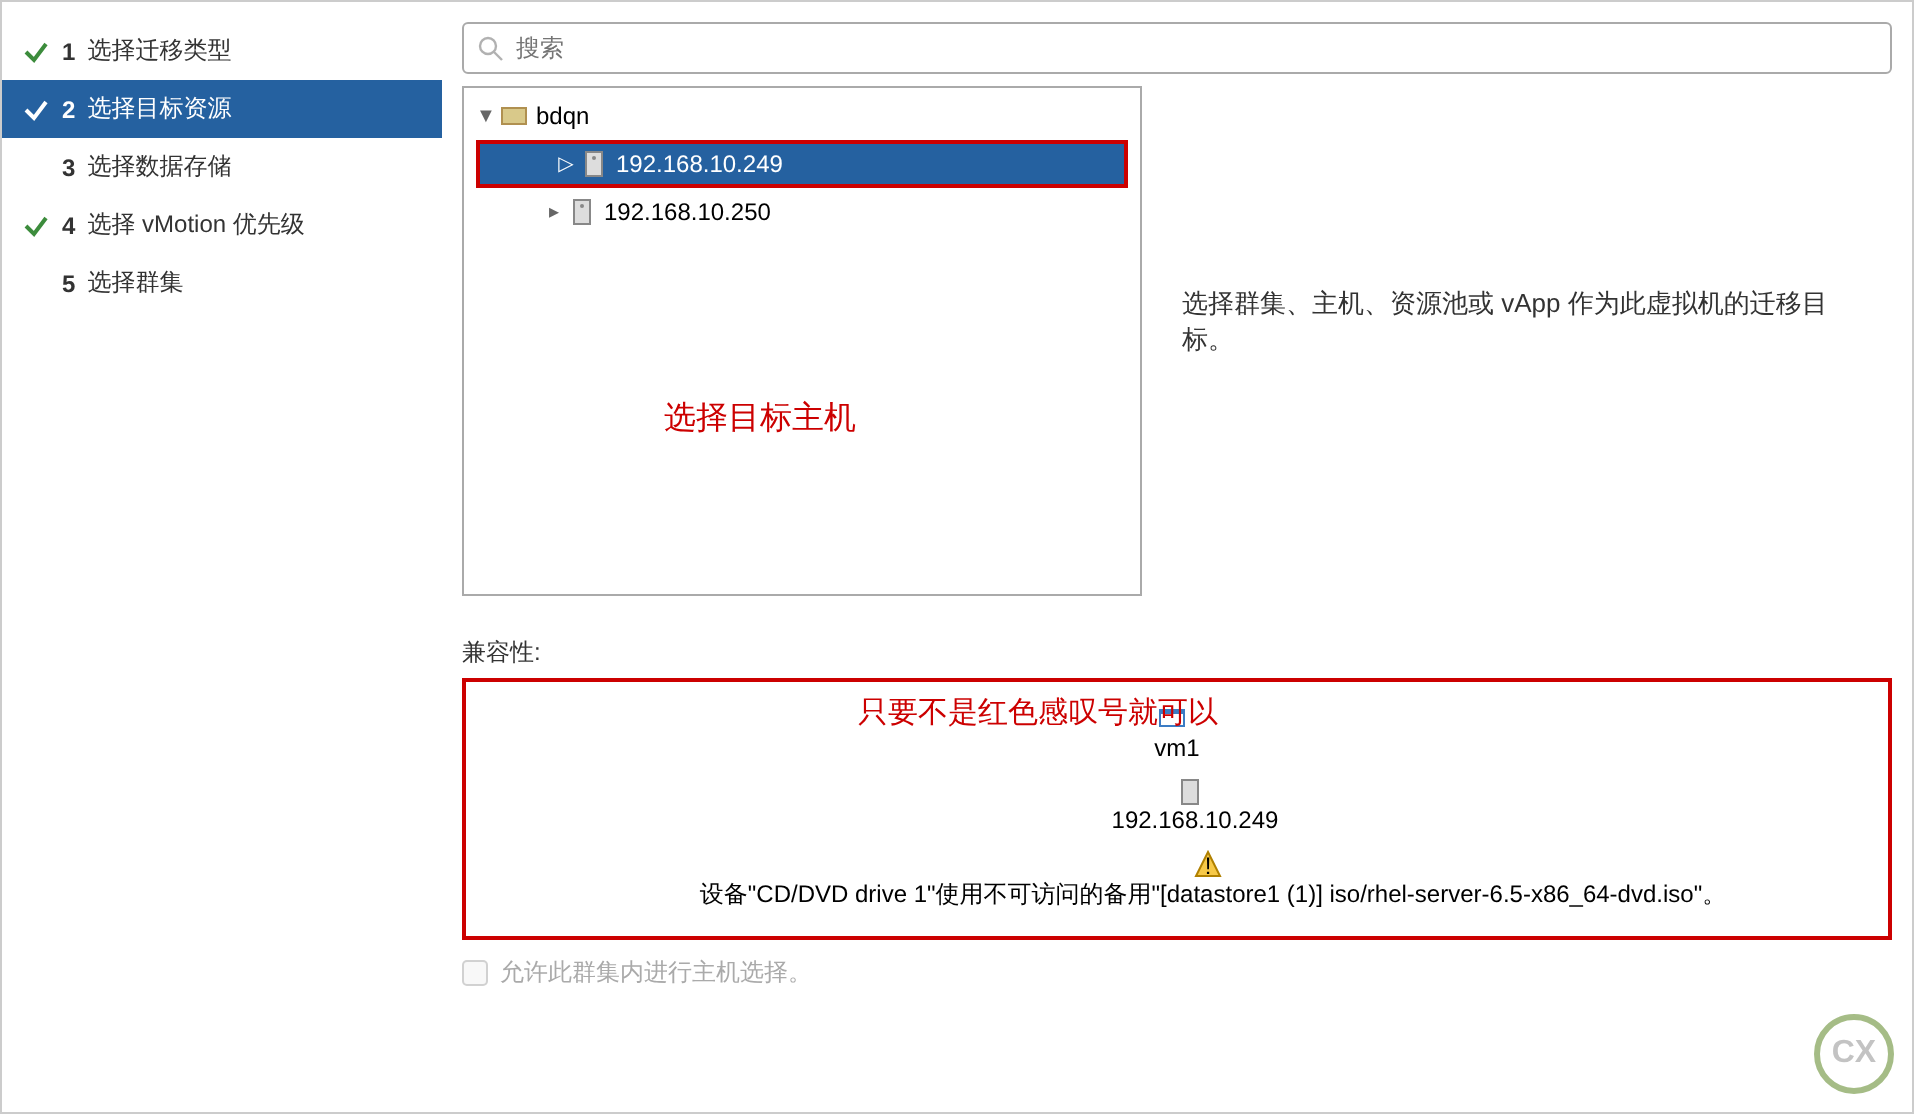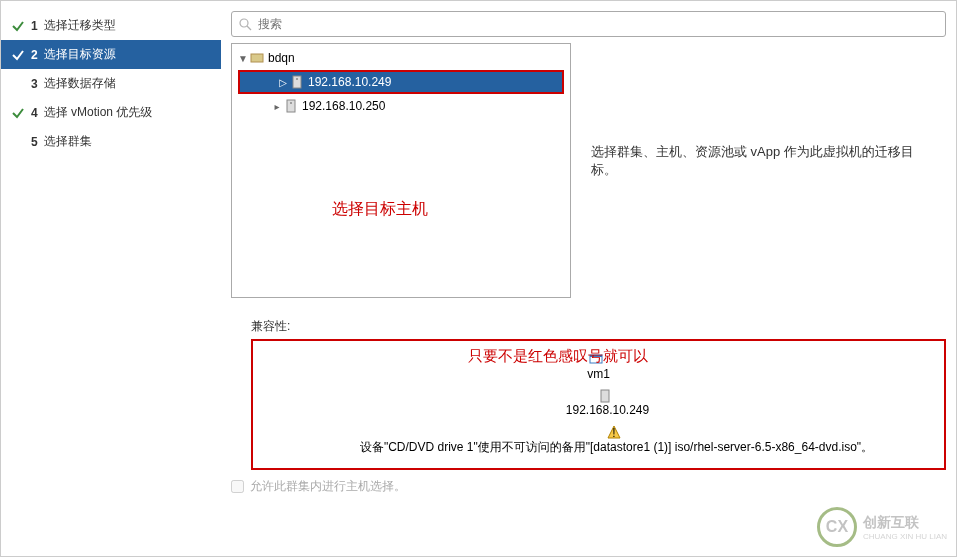--- a/index.html
+++ b/index.html
@@ -42,28 +42,28 @@
     .tree-node .node-icon { width: 14px; height: 14px; margin-right: 4px; }
     .tree-node .node-label { }
     .tree-lvl2 { padding-left: 40px; }
     .selected-wrap { border: 2px solid #cc0000; margin: 2px 6px; }
     .selected-wrap .tree-node { margin: 0; padding-left: 38px; }
     
     .annotation-red { color: #cc0000; font-size: 16px; position: absolute; }
     
     .desc-text { flex: 1; padding: 100px 10px 0 10px; color: #333; font-size: 13px; }
     
-    .compat-section { margin-top: 20px; margin-left: 20px; }
+    .compat-section { margin-top: 20px; }
     .compat-label { color: #333; margin-bottom: 4px; }
     .compat-panel { border: 2px solid #cc0000; padding: 8px 10px; min-height: 90px; position: relative; }
     .compat-row { display: flex; align-items: center; padding: 4px 0; flex-direction: column; }
     .compat-row .ci { width: 14px; height: 14px; margin-right: 6px; }
     .compat-row.indent1 { padding-left: 18px; }
     .compat-row.indent2 { padding-left: 36px; }
-    .compat-note { color: #cc0000; font-size: 15px; position: absolute; top: 6px; left: 215px; }
+    .compat-note { color: #cc0000; font-size: 15px; position: absolute; top: 6px; left: 196px; }
     
     .cluster-check { display: flex; align-items: center; padding: 8px 0; color: #aaa; }
     .cluster-check input { margin-right: 6px; }
     
     .footer { height: 46px; border-top: 1px solid #ccc; background: #f0f0f0; display: flex; align-items: center; justify-content: flex-end; padding: 0 12px; gap: 8px; }
     .footer button { min-width: 68px; height: 24px; border: 1px solid #999; background: linear-gradient(to bottom, #fff, #e8e8e8); cursor: pointer; font-size: 12px; border-radius: 2px; }
     .footer button:disabled { color: #aaa; cursor: default; }
     
     .watermark { position: absolute; right: 10px; bottom: 10px; opacity: 0.5; display: flex; align-items: center; gap: 6px; pointer-events: none; }
     .watermark .wm-circle { width: 40px; height: 40px; border: 3px solid #4d7c0f; border-radius: 50%; display: flex; align-items: center; justify-content: center; font-weight: bold; color: #888; font-size: 16px; }
@@ -197,17 +197,13 @@
       </div>
 
     </div>
   </div>
 
 
 </div>
 
 <div class="watermark">
   <div class="wm-circle">CX</div>
-  <div>
-    <div class="wm-text">创新互联</div>
-    <div class="wm-sub">CHUANG XIN HU LIAN</div>
-  </div>
 </div>
 
 </body></html>

